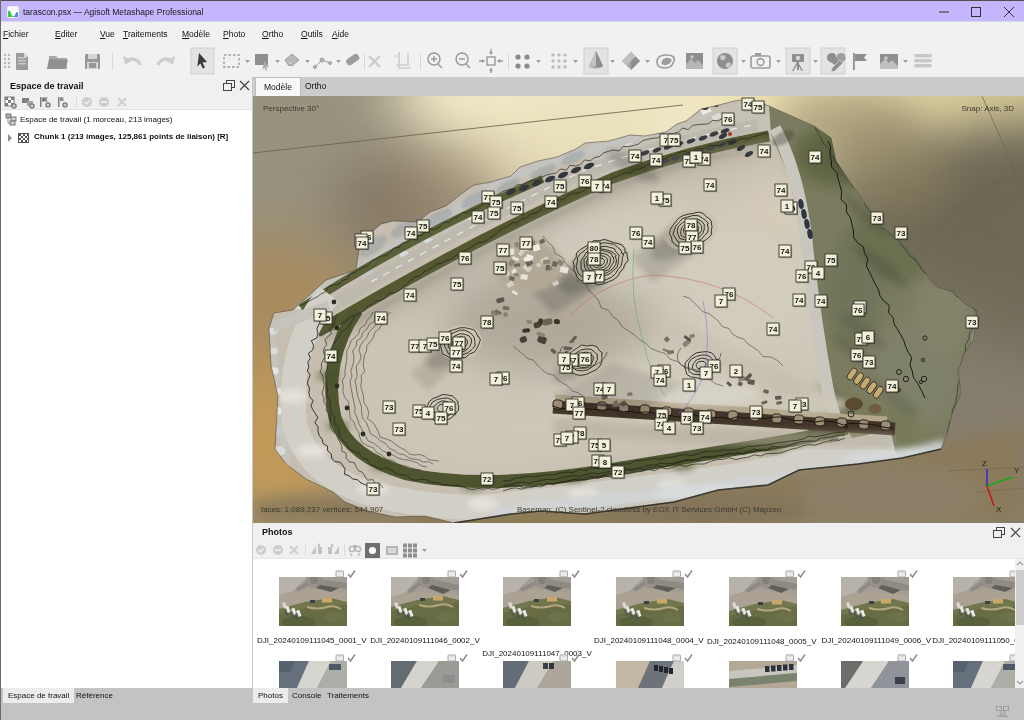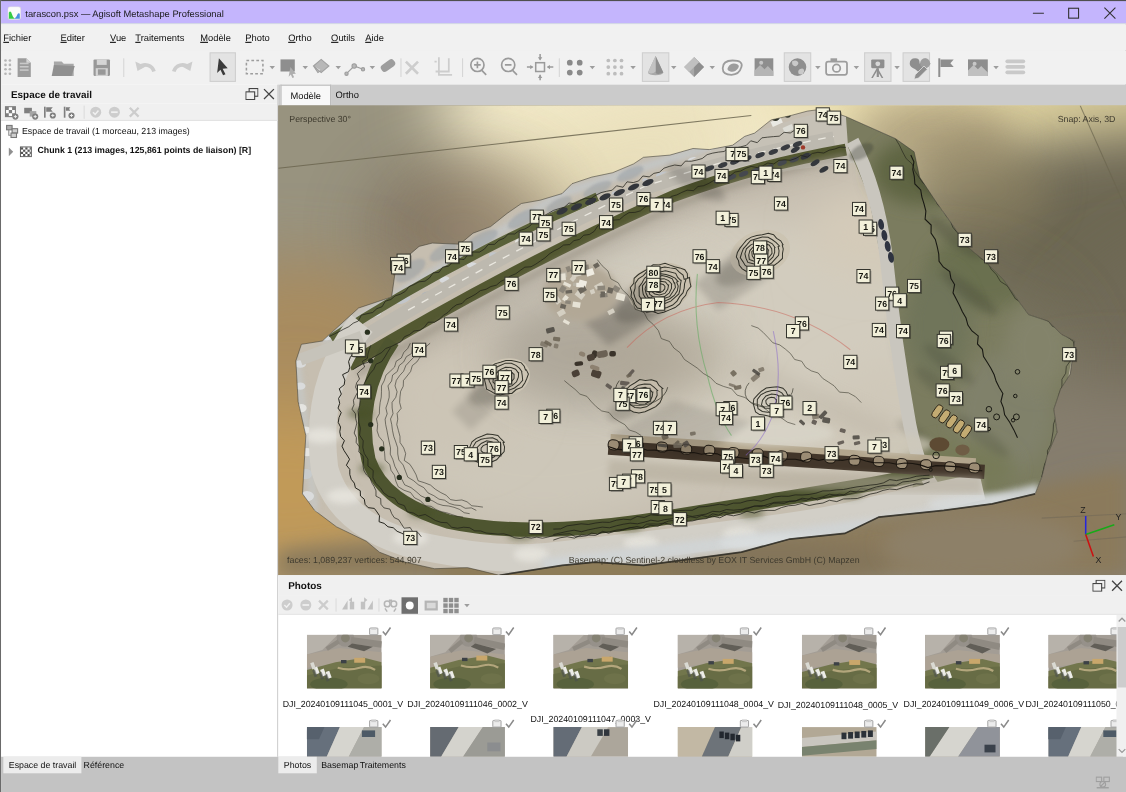--- a/index.html
+++ b/index.html
@@ -1729,21 +1729,21 @@
 <svg class="abs" style="left:762px;top:155px" width="10" height="10">
         <path d="M2,3 L5,6 L8,3" stroke="#9a9a9a" stroke-width="1.2" fill="none"></path>
       </svg>
 
   </div>
 
   <div id="bottombar">
     <div class="btab active" style="left:2px">Espace de travail</div>
     <div class="btab" style="left:70px">Référence</div>
     <div class="btab active" style="left:252px">Photos</div>
-    <div class="btab" style="left:286px">Basemap</div>
+    <div class="btab" style="left:286px">Console</div>
     <div class="btab" style="left:321px">Traitements</div>
   </div>
   <svg class="abs" style="left:995px;top:705px" width="14" height="12" viewBox="0 0 14 12">
       <g fill="none" stroke="#9f9f9f">
         <rect x="0.5" y="1.5" width="5" height="4"></rect>
         <rect x="7.5" y="1.5" width="5" height="4"></rect>
         <circle cx="6.5" cy="8" r="2.6"></circle>
         <path d="M4.5 10 L8.5 6"></path>
         <rect x="1" y="10.5" width="11" height="1.4" fill="#9f9f9f" stroke="none"></rect>
       </g>

